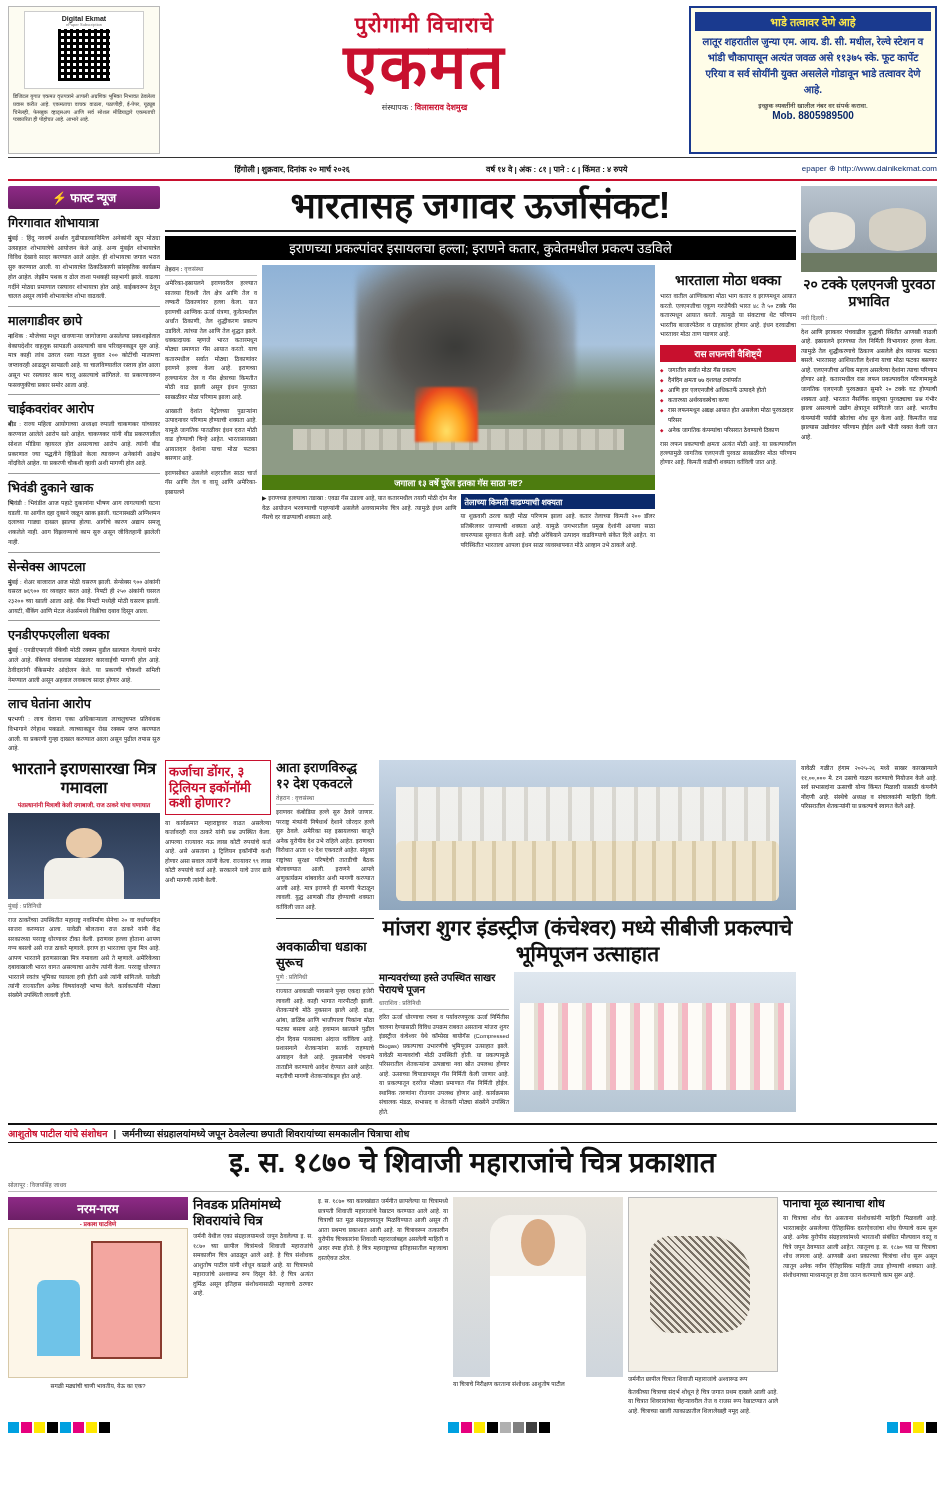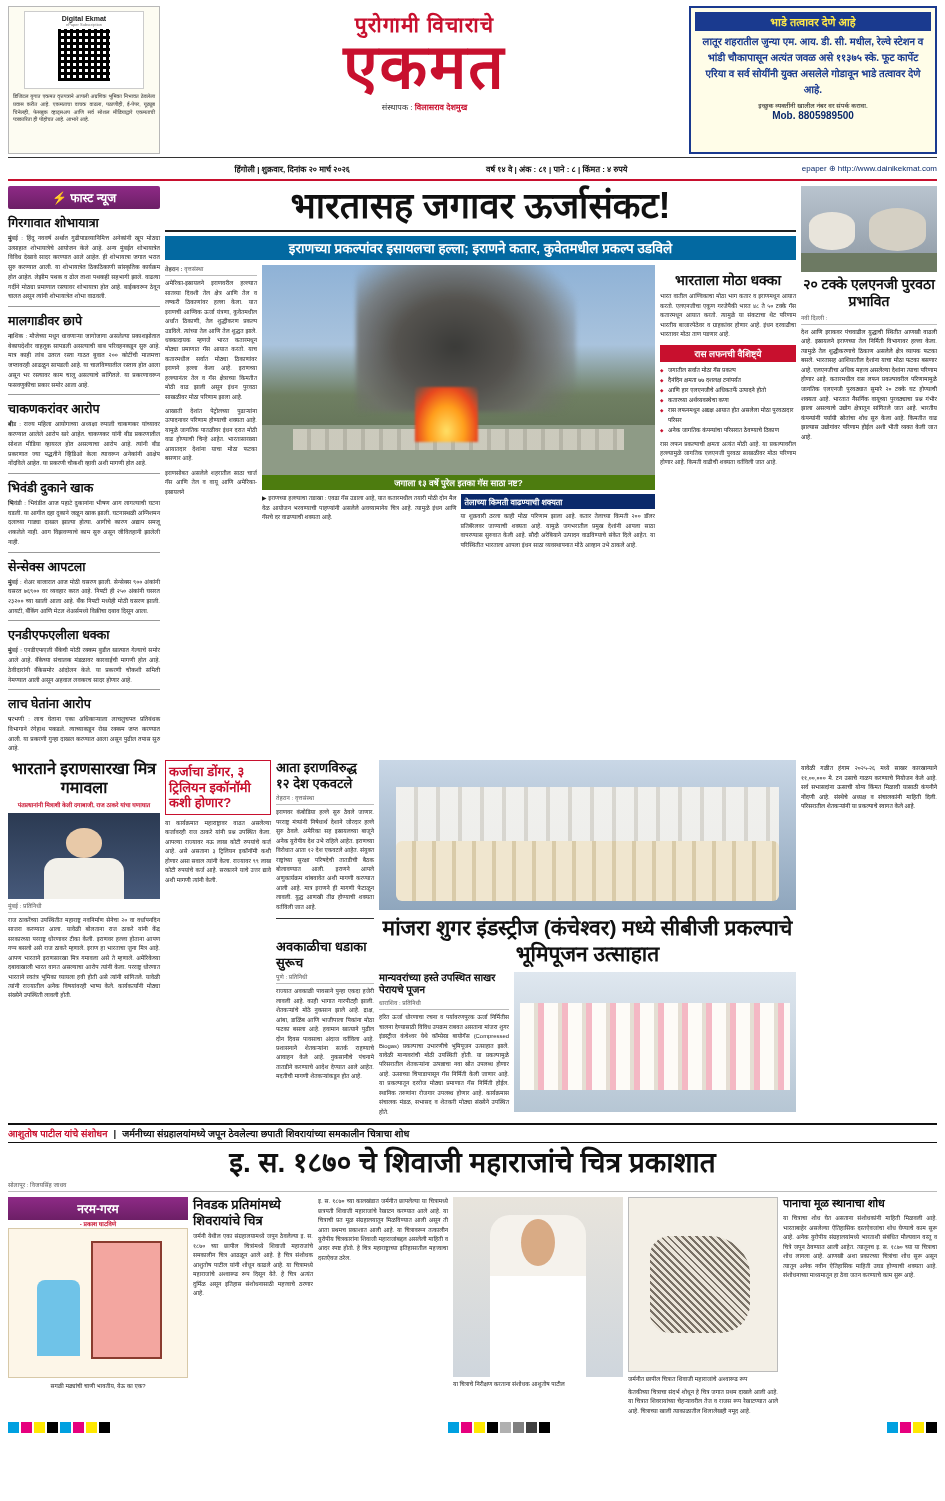--- a/index.html
+++ b/index.html
@@ -66,21 +66,21 @@
   .ln-hd { font-size: 12.5px; font-weight:bold; color:#111; margin:5px 0 3px; }
   .ln-body { font-size:6px; line-height:1.62; text-align:justify; color:#222; }
   .ln-body::first-letter { font-weight:bold; }
 
   
   .main-hl {
     font-size: 36px; font-weight: bold; color:#111; text-align:center; line-height:1.12;
     border-bottom: 2px solid #222; padding-bottom:4px;
   }
   .sub-hl {
-    background:#0369a1; color:#fff; font-size:13.5px; font-weight:bold; text-align:center;
+    background:#000000; color:#fff; font-size:13.5px; font-weight:normal; text-align:center;
     padding:3px 4px; margin-top:4px;
   }
   .mid-cols { display:flex; gap:5px; margin-top:5px; }
   .mc1 { width: 92px; }
   .mc2 { flex:1; }
   .mc3 { width: 136px; }
   .byline { font-size:6px; color:#555; border-bottom:1px solid #bbb; padding-bottom:2px; margin-bottom:3px;}
   .body-s { font-size:5.9px; line-height:1.6; text-align:justify; color:#222; }
 
   .photo {
@@ -227,21 +227,21 @@
         <div class="ln-hd">गिरगावात शोभायात्रा</div>
         <div class="ln-body">मुंबई : हिंदू नववर्ष अर्थात गुढीपाडव्यानिमित्त अनेकांनी खूप मोठ्या उत्साहात शोभायात्रेचे आयोजन केले आहे. अन्य मुंबईत शोभायात्रेत विविध देखावे सादर करण्यात आले आहेत. ही शोभायात्रा जगात भरात सुरु करण्यात आली. या शोभायात्रेत ठिकठिकाणी सांस्कृतिक कार्यक्रम होत आहेत. लेझीम पथक व ढोल ताशा पथकही सहभागी झाले. वाढत्या गर्दीने मोठ्या प्रमाणात रस्त्यावर शोभायात्रा होत आहे. बाईकवरून ठेवून चालत असून त्यांनी शोभायात्रेत शोभा वाढवली.</div>
       </div>
       <div class="hr"></div>
       <div>
         <div class="ln-hd">मालगाडीवर छापे</div>
         <div class="ln-body">नाशिक : मौजेच्या मधून धावणाऱ्या जागोजागा असलेल्या प्रकाशझोतात बेकायदेशीर वाहतूक सापडली असल्याची बाब परिवहनकडून सुरु आहे. मात्र काही लांब उतरत रस्ता गाठत बुवात २०० कोटींची मालमत्ता जप्तावरही आढळून सापडली आहे. या चालविण्यातील रस्ताय होत आला असून भर रस्त्यावर काम चालू असल्याचे सांगितले. या प्रकरणावरून फसवणुकीचा प्रकार समोर आला आहे.</div>
       </div>
       <div class="hr"></div>
       <div>
-        <div class="ln-hd">चाकणकरांवर आरोप</div>
+        <div class="ln-hd">चाईकवरांवर आरोप</div>
         <div class="ln-body">बीड : राज्य महिला आयोगाच्या अध्यक्षा रुपाली चाकणकर यांच्यावर करण्यात आलेले आरोप खरे आहेत. चाकणकर यांनी बीड प्रकरणातील सोशल मीडिया व्हायरल होत असल्याचा आरोप आहे. त्यांनी बीड प्रकरणात ज्या पद्धतीने व्हिडिओ केला त्यावरून अनेकांनी आक्षेप नोंदविले आहेत. या प्रकरणी चौकशी व्हावी अशी मागणी होत आहे.</div>
       </div>
       <div class="hr"></div>
       <div>
         <div class="ln-hd">भिवंडी दुकाने खाक</div>
         <div class="ln-body">भिवंडी : भिवंडीत आज पहाटे दुकानांना भीषण आग लागल्याची घटना घडली. या आगीत दहा दुकाने जळून खाक झाली. घटनास्थळी अग्निशमन दलाच्या गाड्या दाखल झाल्या होत्या. आगीचे कारण अद्याप समजू शकलेले नाही. आग विझवण्याचे काम सुरु असून जीवितहानी झालेली नाही.</div>
       </div>
       <div class="hr"></div>
       <div>
         <div class="ln-hd">सेन्सेक्स आपटला</div>

